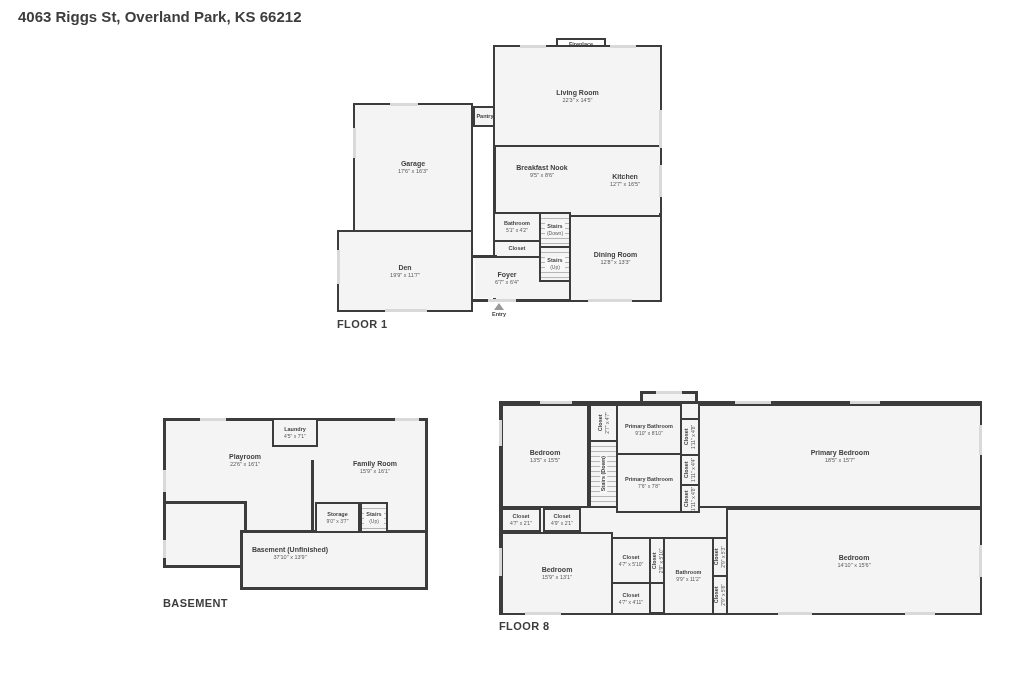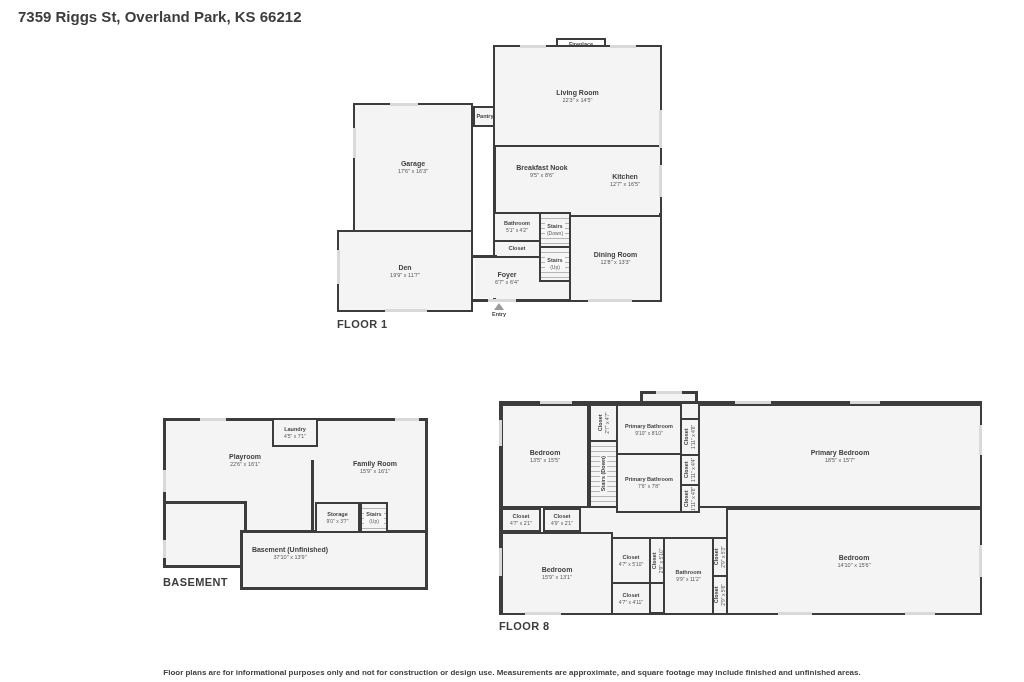--- a/index.html
+++ b/index.html
@@ -26,21 +26,21 @@
   .entry-tri{position:absolute;width:0;height:0;border-left:5px solid transparent;
              border-right:5px solid transparent;border-bottom:7px solid #9a9a9a;}
   .disclaimer{position:absolute;left:0;top:668px;width:1024px;text-align:center;
               font-size:8px;font-weight:700;color:#3f3f3f;}
 </style>
 </head>
 <body>
 
 <div id="canvas">
 
-  <div class="title">7359 Riggs St, Overland Park, KS 66212</div>
+  <div class="title">4063 Riggs St, Overland Park, KS 66212</div>
 
   <div>
     <div class="outline" style="left:493px;top:45px;width:169px;height:257px;"></div>
 
     <div class="room fireplace" style="left:556px;top:38px;width:50px;height:14px;">
       <div class="lbl sm">
           <span class="nm">Fireplace</span>
         </div>
     </div>
 
@@ -197,21 +197,21 @@
           <span class="nm">Basement (Unfinished)</span>
           <span class="dims">37'10" x 13'9"</span>
         </div>
     </div>
 
     <div class="win" style="left:200px;top:418px;width:26px;height:3px;"></div>
     <div class="win" style="left:395px;top:418px;width:24px;height:3px;"></div>
     <div class="win" style="left:163px;top:470px;width:3px;height:22px;"></div>
     <div class="win" style="left:163px;top:540px;width:3px;height:18px;"></div>
 
-    <div class="floor-label" style="left:163px;top:576px;text-align:right;">BASEMENT</div>
+    <div class="floor-label" style="left:163px;top:597px;text-align:right;">BASEMENT</div>
   </div>
 
   <div>
     <div class="outline" style="left:640px;top:391px;width:58px;height:16px;"></div>
     <div class="outline" style="left:499px;top:401px;width:483px;height:214px;"></div>
 
     <div class="room" style="left:501px;top:404px;width:88px;height:104px;">
       <div class="lbl">
           <span class="nm">Bedroom</span>
           <span class="dims">13'5" x 15'5"</span>
@@ -351,15 +351,14 @@
     <div class="win" style="left:979px;top:545px;width:3px;height:32px;"></div>
     <div class="win" style="left:499px;top:420px;width:3px;height:26px;"></div>
     <div class="win" style="left:499px;top:548px;width:3px;height:28px;"></div>
     <div class="win" style="left:525px;top:612px;width:36px;height:3px;"></div>
     <div class="win" style="left:778px;top:612px;width:34px;height:3px;"></div>
     <div class="win" style="left:905px;top:612px;width:30px;height:3px;"></div>
 
     <div class="floor-label" style="left:499px;top:620px;">FLOOR 8</div>
   </div>
 
-  <div class="disclaimer">Floor plans are for informational purposes only and not for construction or design use. Measurements are approximate, and square footage may include finished and unfinished areas.</div>
 
 </div>
 
 </body></html>

